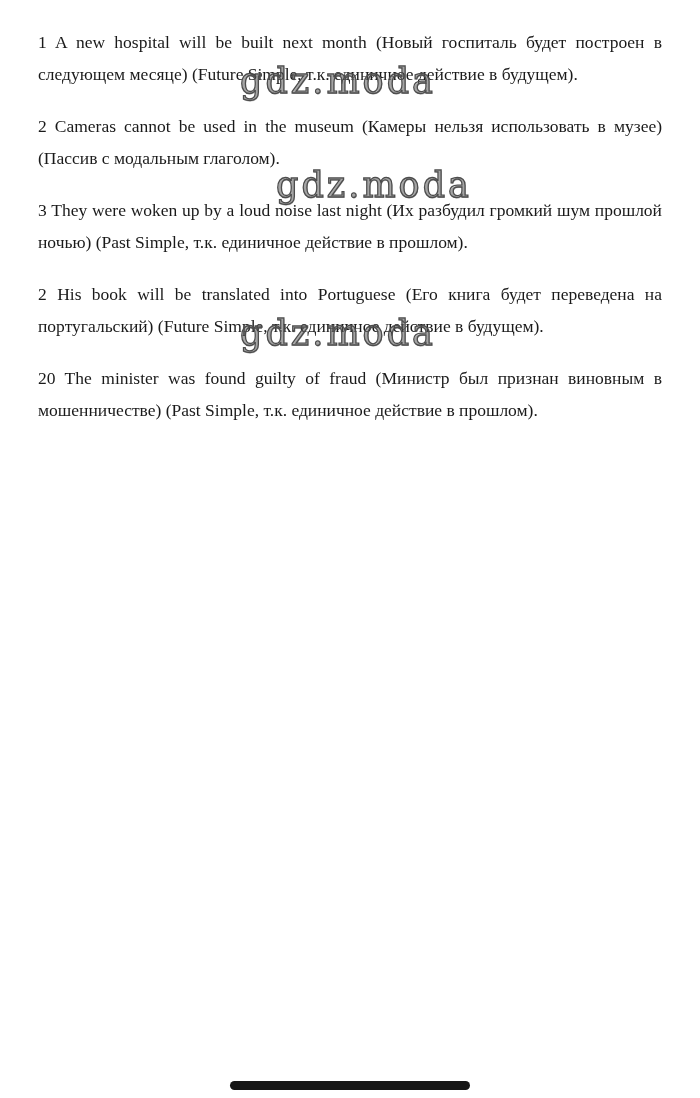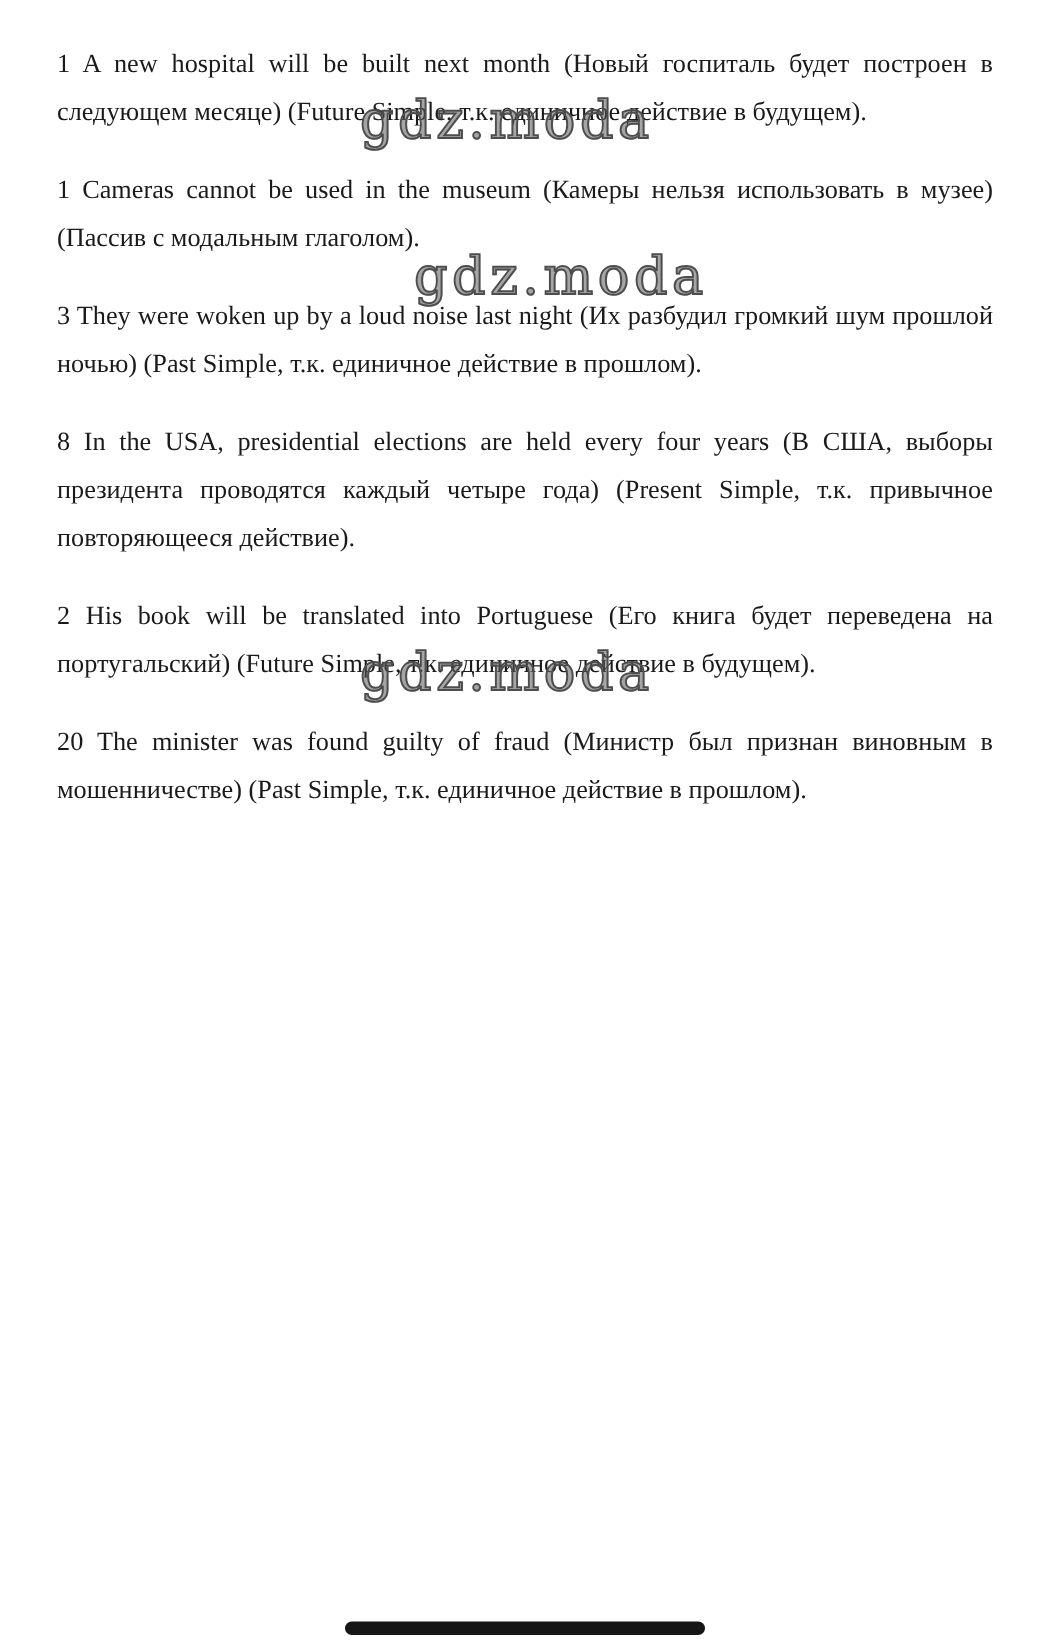--- a/index.html
+++ b/index.html
@@ -63,35 +63,32 @@
 <div class="page">
 
   <p class="answer">
     <span>1 A new hospital will be built next month (Новый госпиталь будет построен в следующем месяце) (Future Simple, т.к. единичное действие в будущем).</span>
     <span class="wm wm-1">gdz.moda</span>
   </p>
 
 
 
   <p class="answer">
-    <span>1 Cameras cannot be used in the museum (Камеры нельзя использовать в музее) (Пассив с модальным глаголом).</span>
+    <span>2 Cameras cannot be used in the museum (Камеры нельзя использовать в музее) (Пассив с модальным глаголом).</span>
   </p>
 
 
   <p class="answer">
     <span class="wm wm-2">gdz.moda</span>
   </p>
 
   <p class="answer">
     <span>3 They were woken up by a loud noise last night (Их разбудил громкий шум прошлой ночью) (Past Simple, т.к. единичное действие в прошлом).</span>
   </p>
 
-  <p class="answer">
-    <span>8 In the USA, presidential elections are held every four years (В США, выборы президента проводятся каждый четыре года) (Present Simple, т.к. привычное повторяющееся действие).</span>
-  </p>
 
   <p class="answer">
     <span>2 His book will be translated into Portuguese (Его книга будет переведена на португальский) (Future Simple, т.к. единичное действие в будущем).</span>
     <span class="wm wm-3">gdz.moda</span>
   </p>
 
   <p class="answer">
     <span>20 The minister was found guilty of fraud (Министр был признан виновным в мошенничестве) (Past Simple, т.к. единичное действие в прошлом).</span>
   </p>
 

